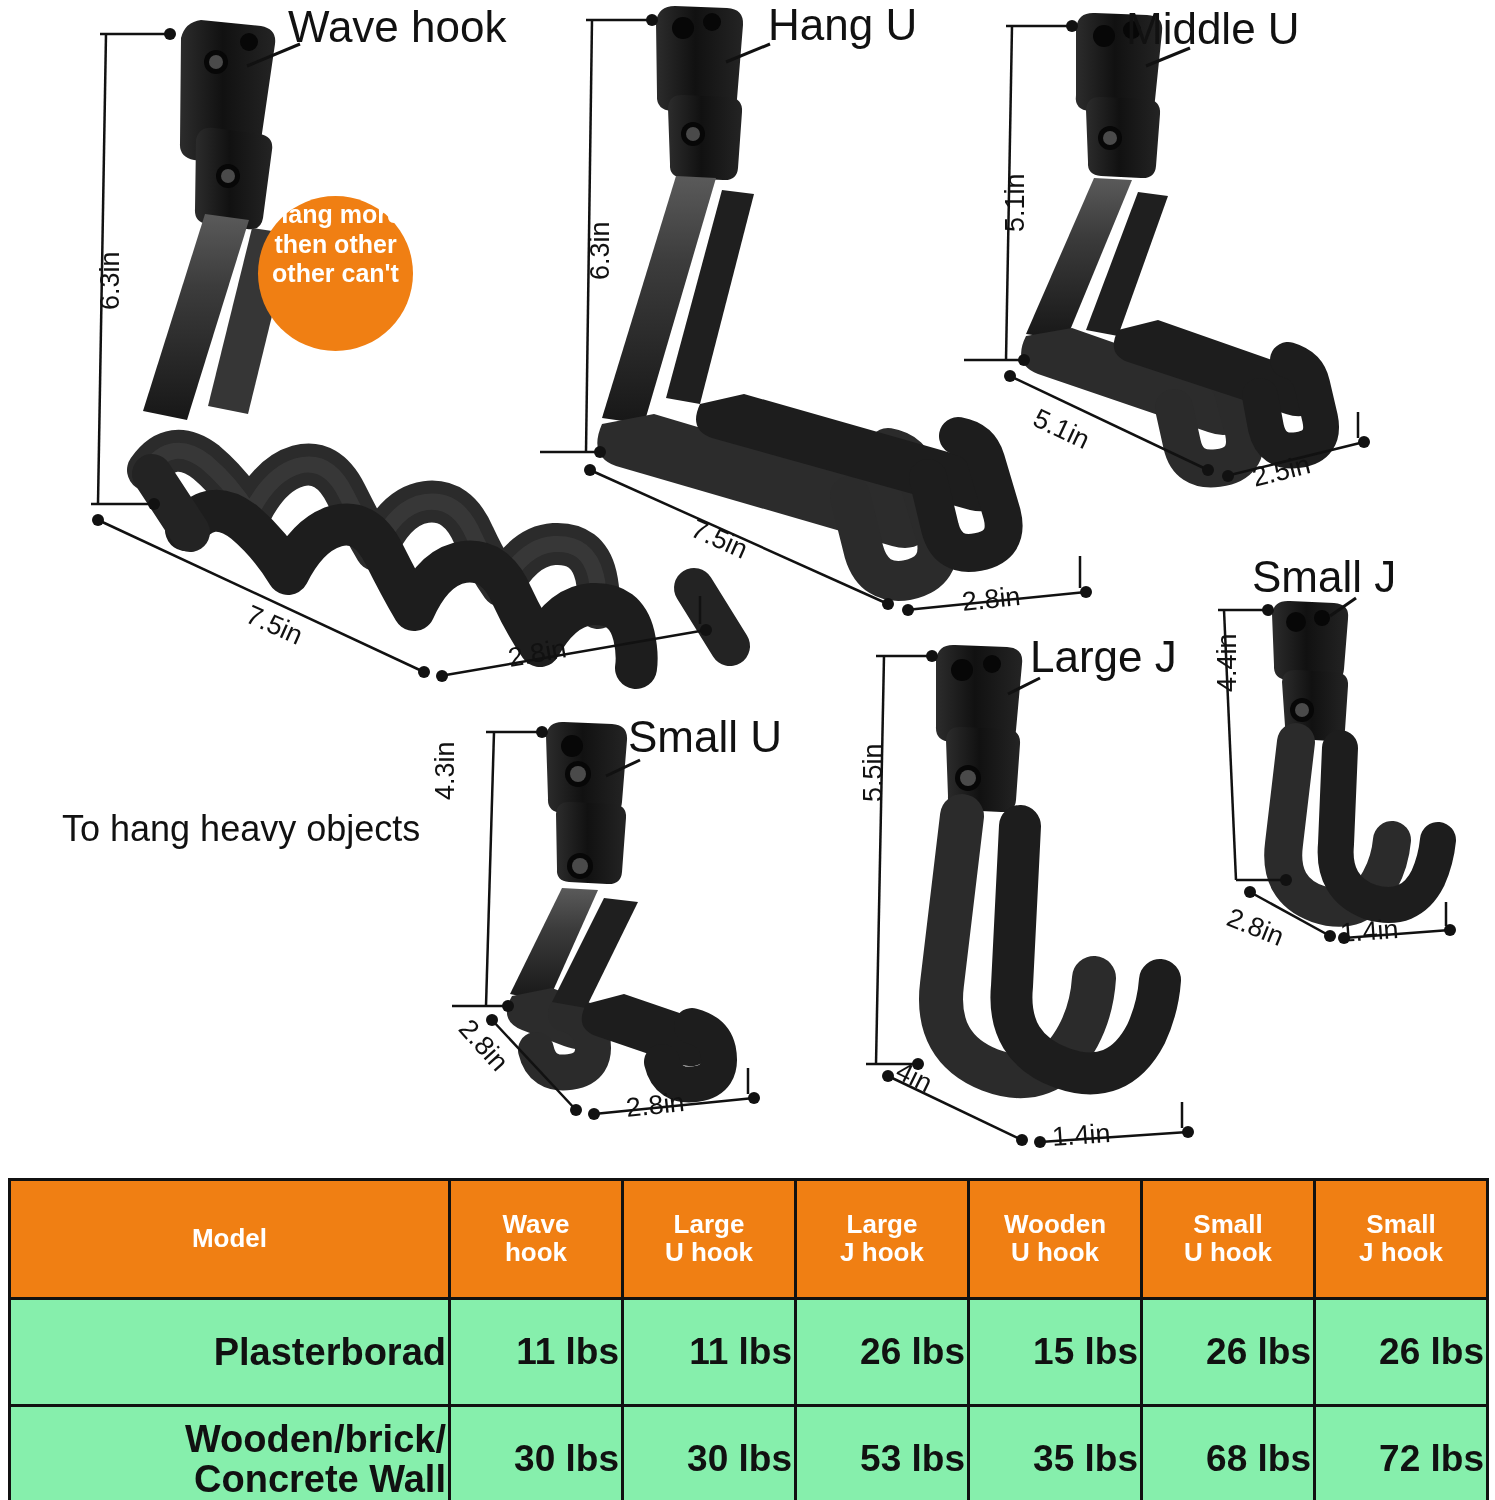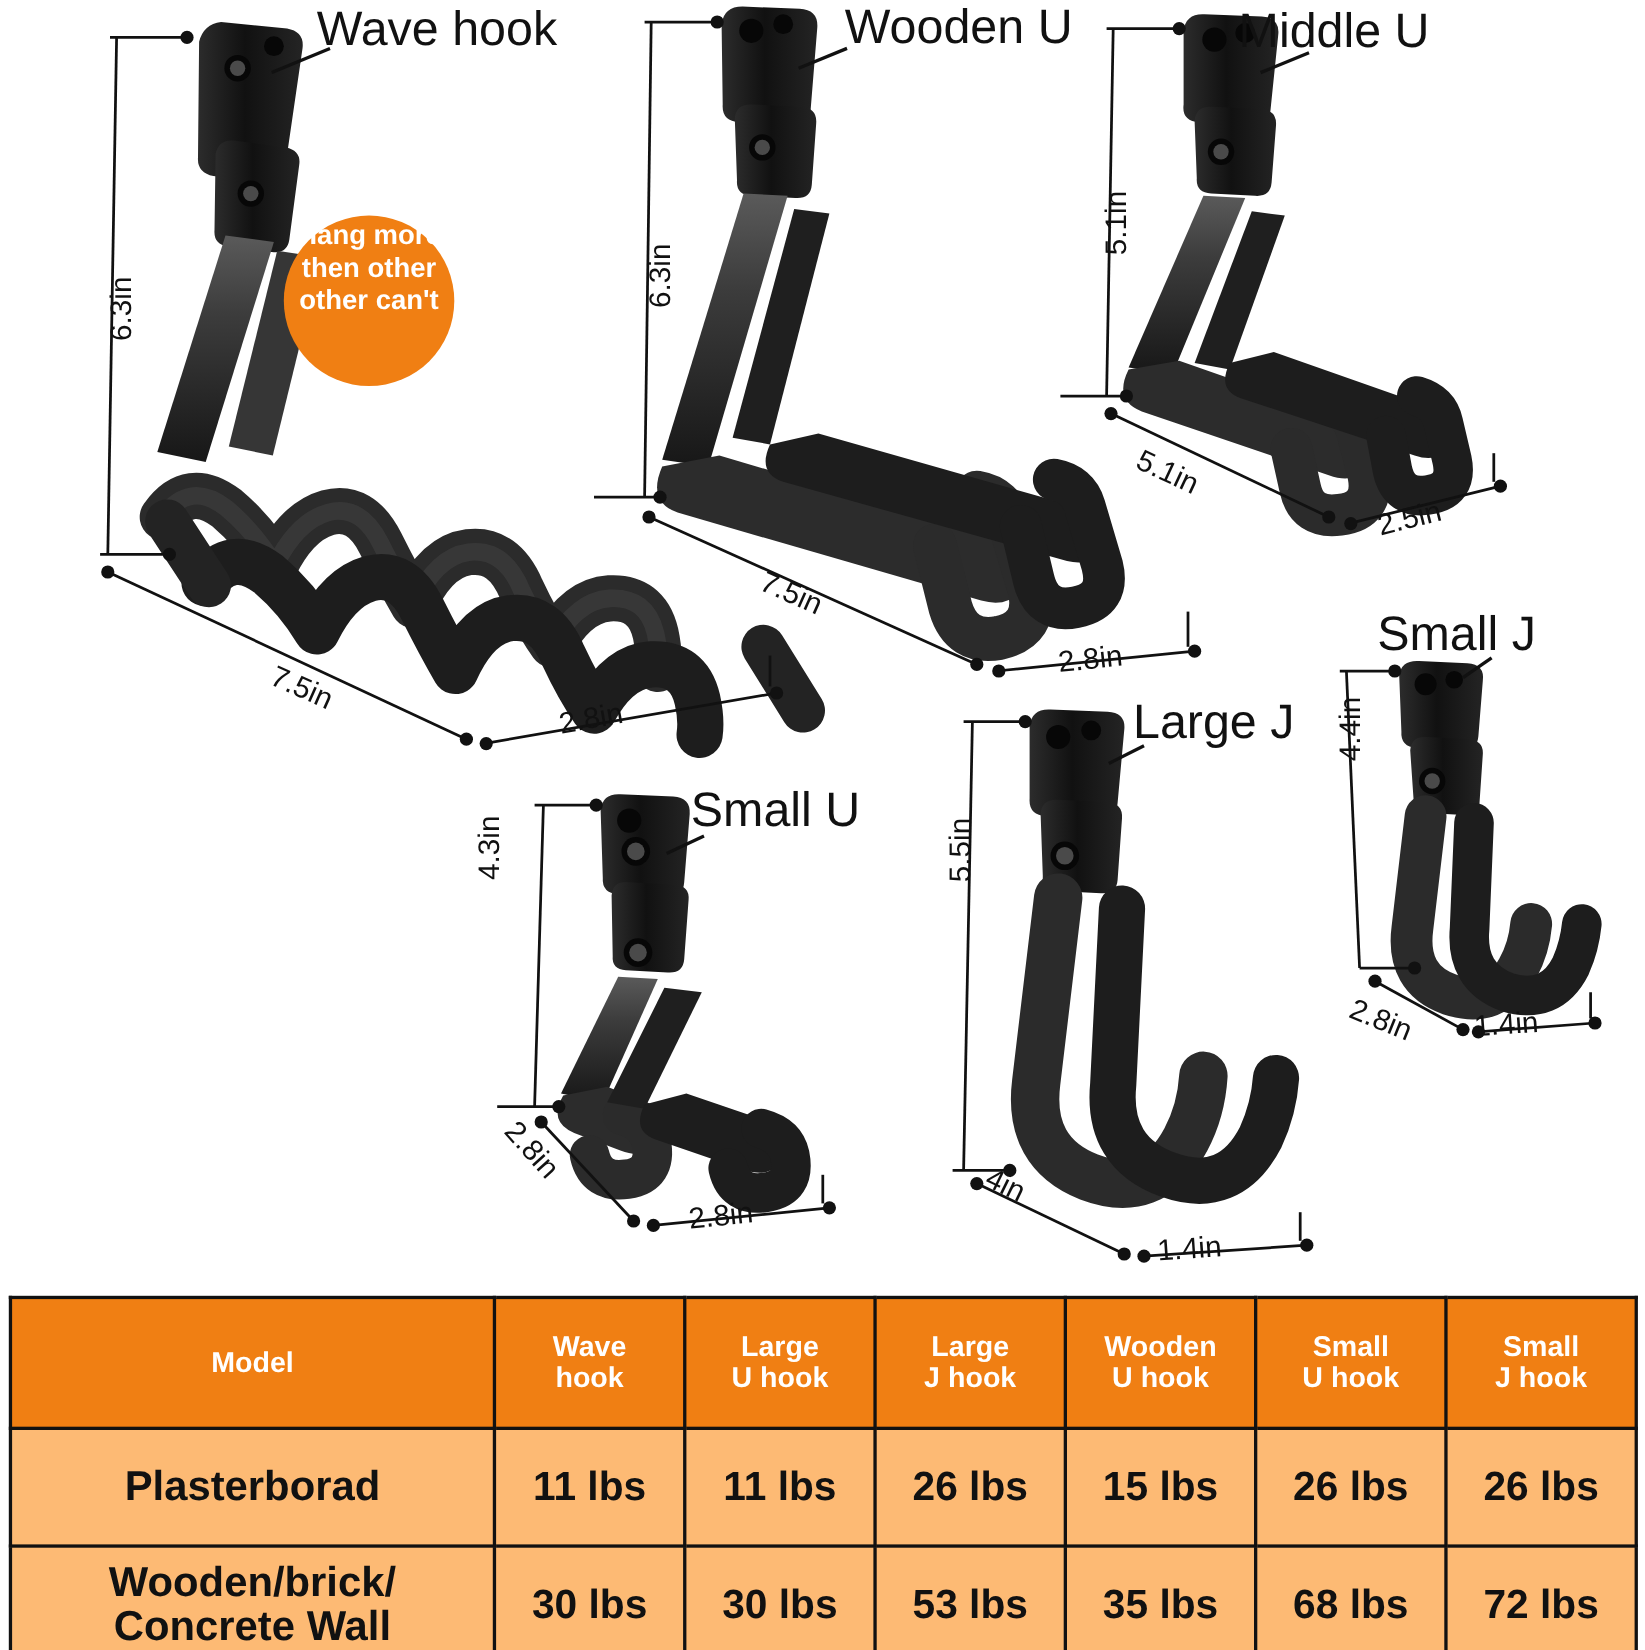--- a/index.html
+++ b/index.html
@@ -98,21 +98,22 @@
     background: #F07F13;
     color: #ffffff;
     height: 104px;
     font-size: 26px;
   }
   #spec-table thead th.model-head {
     text-align: center;
   }
   #spec-table tbody td {
     height: 92px;
-    background: #fdba74;
+    background: #86efac;
+    text-align: right;
   }
   #spec-table tbody td.rowhead {
     font-size: 38px;
   }
   .col-model { width: 440px; }
   .col-d { width: 173px; }
 </style>
 </head>
 <body>
 
@@ -336,21 +337,21 @@
       <circle cx="1330" cy="936" r="6" fill="#111"></circle>
 
       <path d="M1344 938 L1450 930" stroke="#111" stroke-width="2.5"></path>
       <circle cx="1344" cy="938" r="6" fill="#111"></circle>
       <circle cx="1450" cy="930" r="6" fill="#111"></circle>
       <path d="M1446 926 L1446 902" stroke="#111" stroke-width="2.5"></path>
     </g>
   </svg>
 
   <div class="abs name-label" style="left:288px; top:2px;">Wave hook</div>
-  <div class="abs name-label" style="left:768px; top:0px;">Wooden U</div>
+  <div class="abs name-label" style="left:768px; top:0px;">Hang U</div>
   <div class="abs name-label" style="left:1126px; top:4px;">Middle U</div>
   <div class="abs name-label" style="left:628px; top:712px;">Small U</div>
   <div class="abs name-label" style="left:1030px; top:632px;">Large J</div>
   <div class="abs name-label" style="left:1252px; top:552px;">Small J</div>
 
   <div class="abs dim-label rot90" style="left:95px; top:310px;">6.3in</div>
   <div class="abs dim-label" style="left:245px; top:610px; transform:rotate(24deg);">7.5in</div>
   <div class="abs dim-label" style="left:508px; top:638px; transform:rotate(-10deg);">2.8in</div>
 
   <div class="abs dim-label rot90" style="left:585px; top:280px;">6.3in</div>
@@ -375,20 +376,21 @@
 
   <div class="abs badge" style="left:258px; top:196px;">
     <div>
       <div>Hang more</div>
       <div>then other</div>
       <div>other can't</div>
     </div>
   </div>
 
   <div class="abs" style="left:62px; top:792px;">
+    <div class="promo-3" style="margin-top:16px;">To hang heavy objects</div>
   </div>
 
   <table id="spec-table">
     <colgroup>
       <col class="col-model">
         <col class="col-d">
         <col class="col-d">
         <col class="col-d">
       <col class="col-d">
         <col class="col-d">

